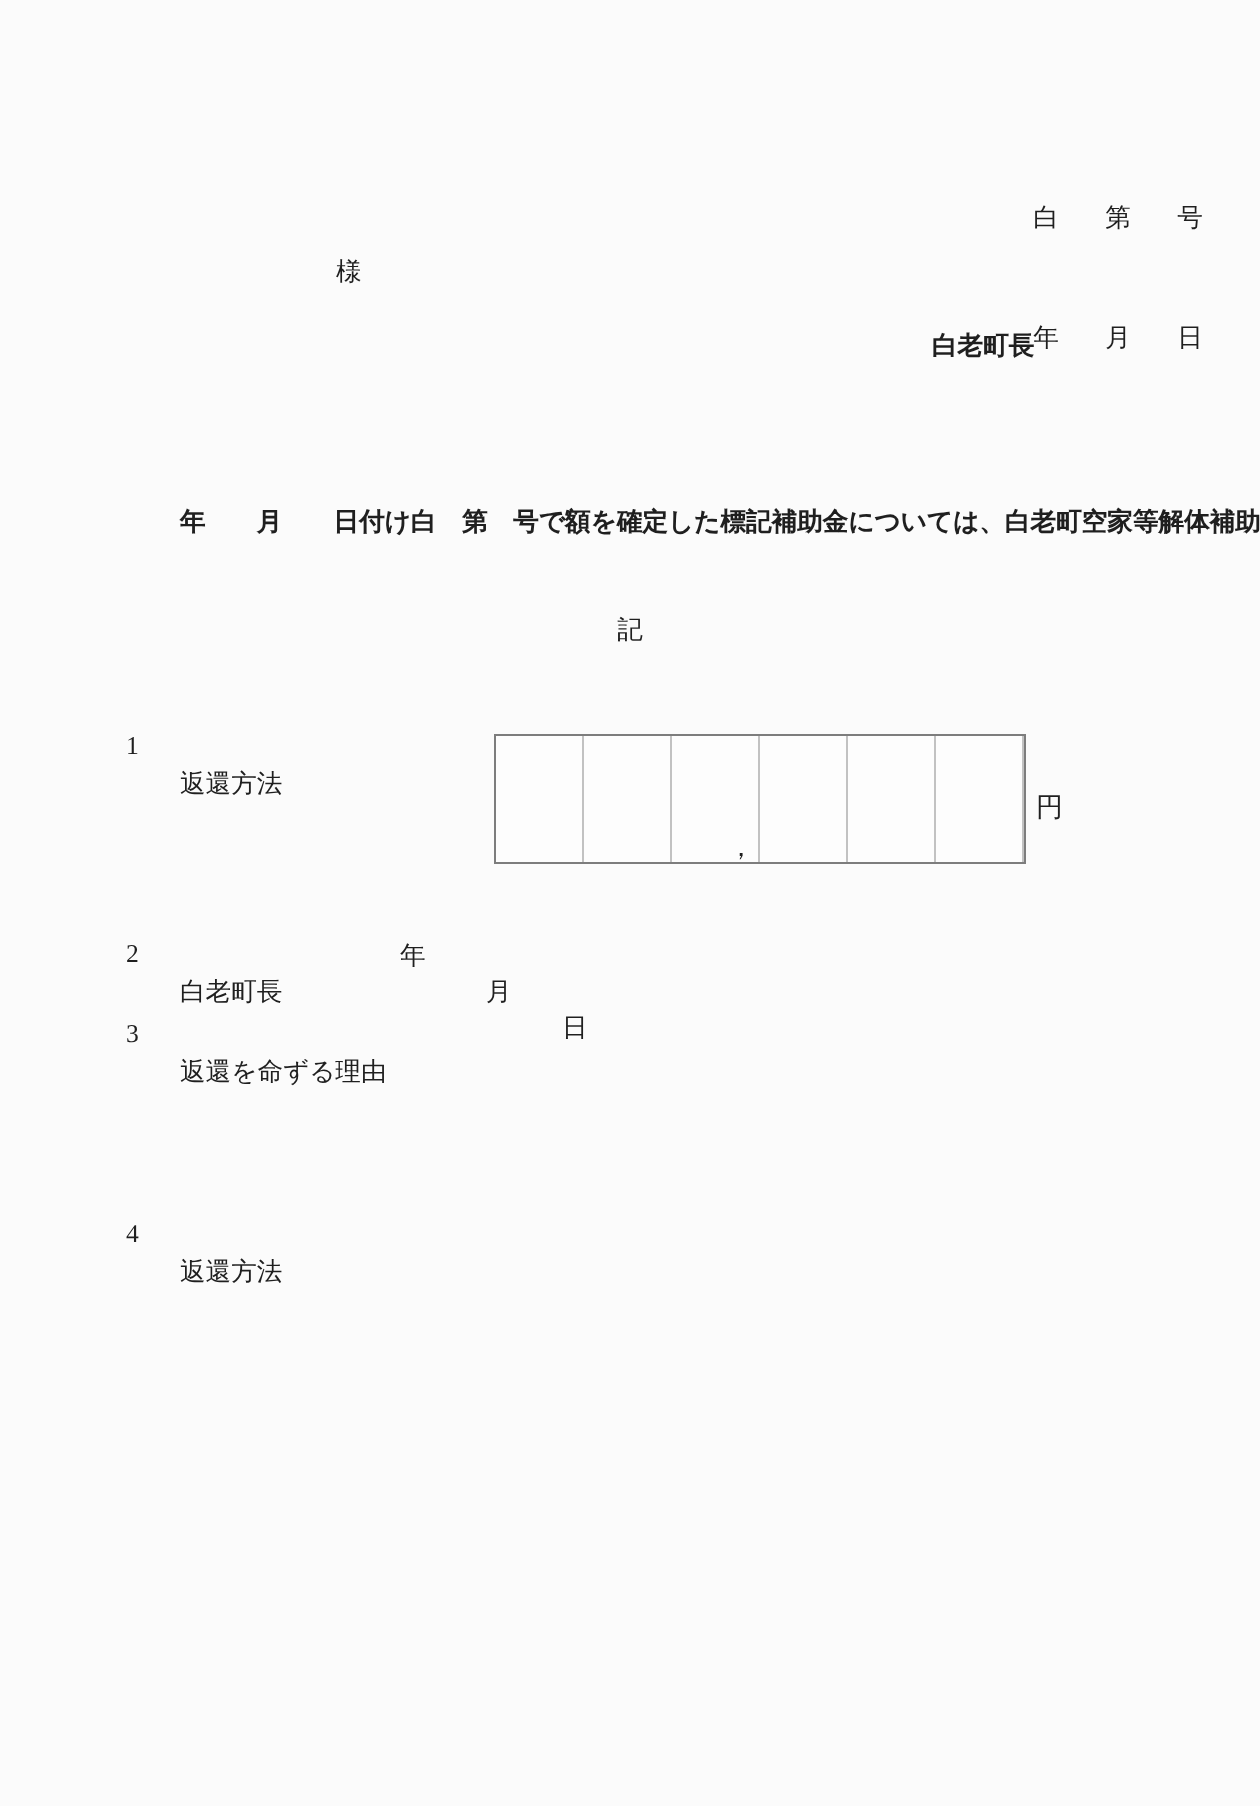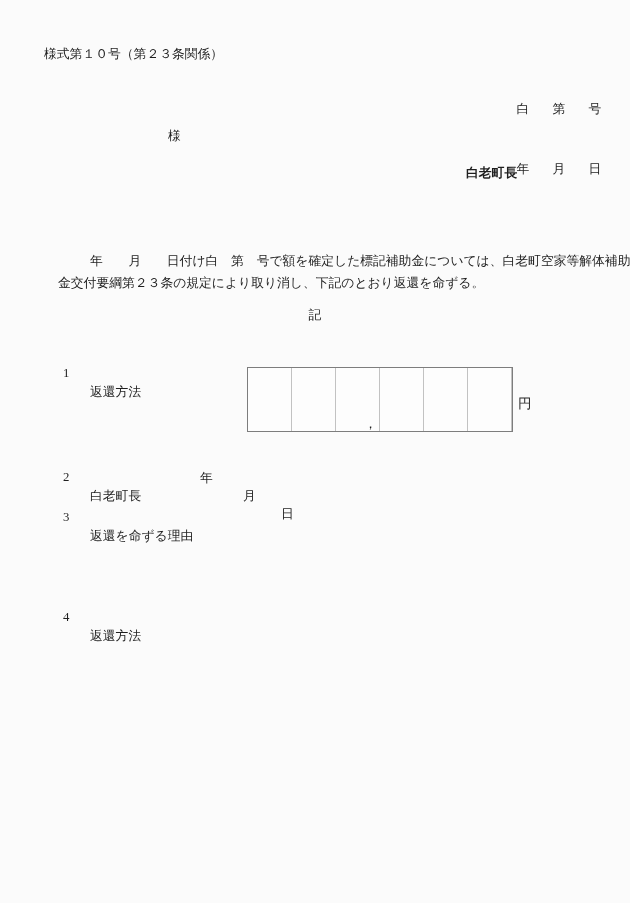--- a/index.html
+++ b/index.html
@@ -65,42 +65,40 @@
   .date-blanks span { position: absolute; font-size: 12.8px; }
   .date-blanks .d0 { left: 0; }
   .date-blanks .d1 { left: 43px; }
   .date-blanks .d2 { left: 81px; }
 </style>
 </head>
 <body>
 
 <div class="page">
 
-  <div class="abs body-text" style="left:44px; top:47px;">様式第１０号（第２３条関係）</div>
 
   <div class="abs numgrid" style="top:65px;">
     <div class="row">
       <span class="cell">白</span>
       <span class="cell">第</span>
       <span class="cell">号</span>
     </div>
     <div class="row" style="margin-top:7px;">
       <span class="cell">年</span>
       <span class="cell">月</span>
       <span class="cell">日</span>
     </div>
   </div>
 
   <div class="abs body-text" style="left:168px; top:129px;">様</div>
 
   <div class="abs body-text" style="left:466px; top:166px;font-weight:bold;">白老町長</div>
 
 
-  <div class="abs body-text" style="left:90px; top:254px;">年　　月　　日付け白　第　号で額を確定した標記補助金については、白老町空家等解体補助</div>
-  <div class="abs body-text" style="left:58px; top:276px;">金交付要綱第２３条の規定により取り消し、下記のとおり返還を命ずる。</div>
+  <div class="abs body-text" style="left:90px; top:254px;font-weight:bold;">年　　月　　日付け白　第　号で額を確定した標記補助金については、白老町空家等解体補助</div>
 
   <div class="abs centered body-text" style="top:308px;">記</div>
 
   <div class="abs" style="top:348px; left:0; right:0; height:16px;">
     <span class="item-num">1</span>
     <span class="item-label">返還方法</span>
   </div>
 
   <div class="abs amount-table">
     <div class="amount-cell"></div>

